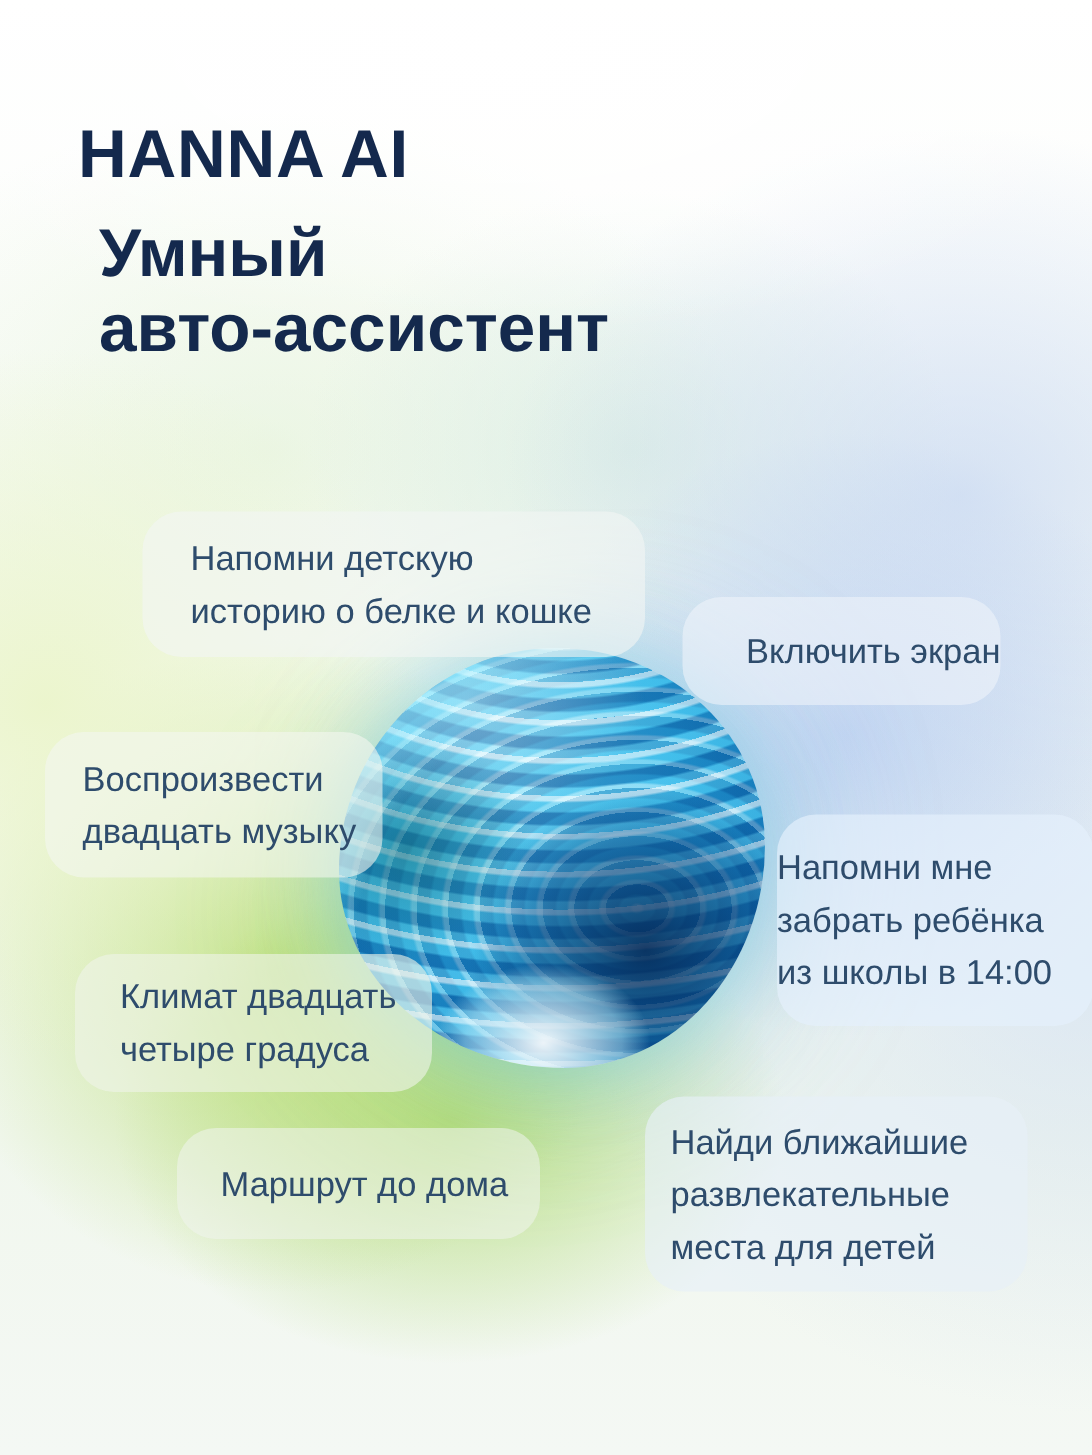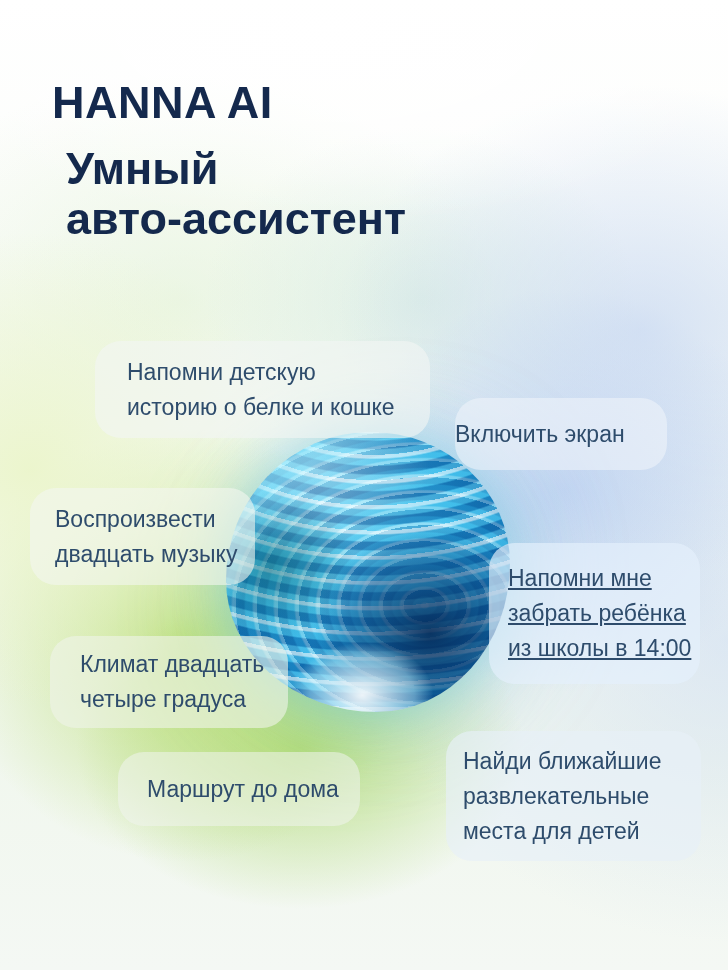--- a/index.html
+++ b/index.html
@@ -78,26 +78,26 @@
   .bubble {
     position: absolute;
     display: flex; align-items: center;
     border-radius: 26px;
     font-size: 23px; line-height: 35px;
     color: var(--bubble-text-color, #2e4c6c);
     white-space: pre-line;
     box-sizing: border-box;
   }
   .b1 { left: 95px;  top: 341px; width: 335px; height: 97px;  padding-left: 32px; background: rgba(242,246,243,0.62); }
-  .b2 { left: 455px; top: 398px; width: 212px; height: 72px;  justify-content: flex-start; background: rgba(238,244,250,0.60); }
+  .b2 { left: 455px; top: 398px; width: 212px; height: 72px;  justify-content: flex-end; background: rgba(238,244,250,0.60); }
   .b3 { left: 30px;  top: 488px; width: 225px; height: 97px;  padding-left: 25px; background: rgba(243,247,240,0.60); }
-  .b4 { left: 489px; top: 543px; width: 211px; height: 141px; padding-left: 19px; background: rgba(228,240,252,0.68); text-decoration: underline; }
+  .b4 { left: 518px; top: 543px; width: 211px; height: 141px; background: rgba(228,240,252,0.68); }
   .b5 { left: 50px;  top: 636px; width: 238px; height: 92px;  padding-left: 30px; background: rgba(239,244,233,0.62); }
   .b6 { left: 118px; top: 752px; width: 242px; height: 74px;  padding-left: 29px; background: rgba(240,244,239,0.55); }
-  .b7 { left: 430px; top: 731px; width: 255px; height: 130px; padding-left: 17px; background: rgba(230,240,248,0.66); margin-left: 16px; }
+  .b7 { left: 430px; top: 731px; width: 255px; height: 130px; padding-left: 17px; background: rgba(230,240,248,0.66); }
 </style>
 </head>
 <body>
 
 <div class="poster">
   <div class="bg"></div>
 
   <h1 class="brand">HANNA AI</h1>
   <h2 class="subtitle">Умный
 авто-ассистент</h2>

